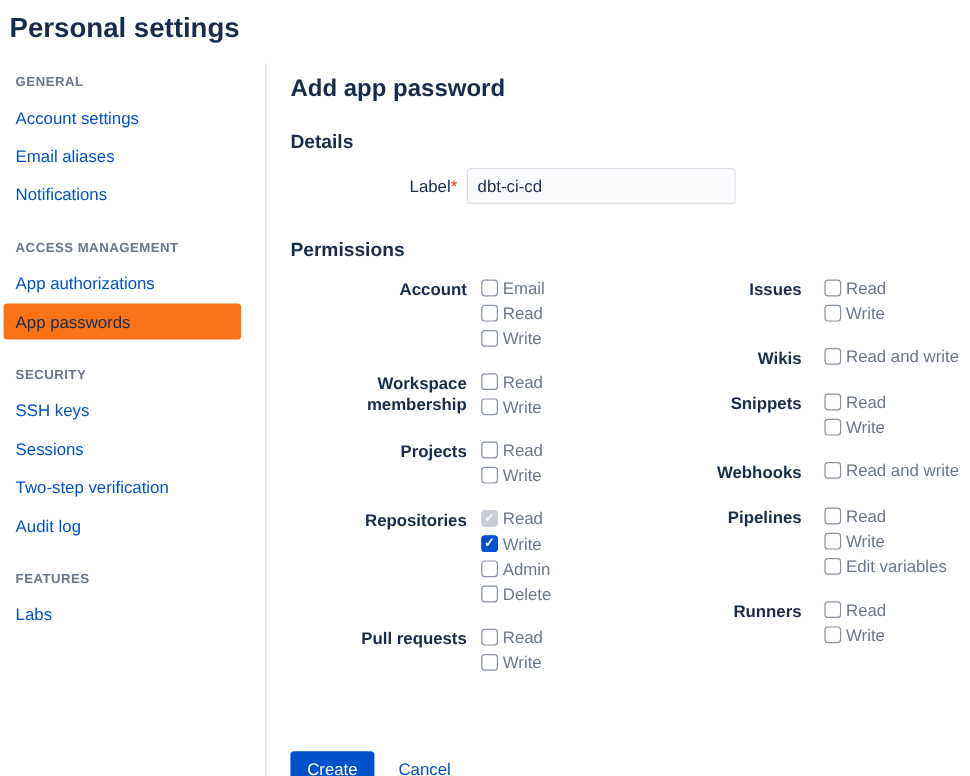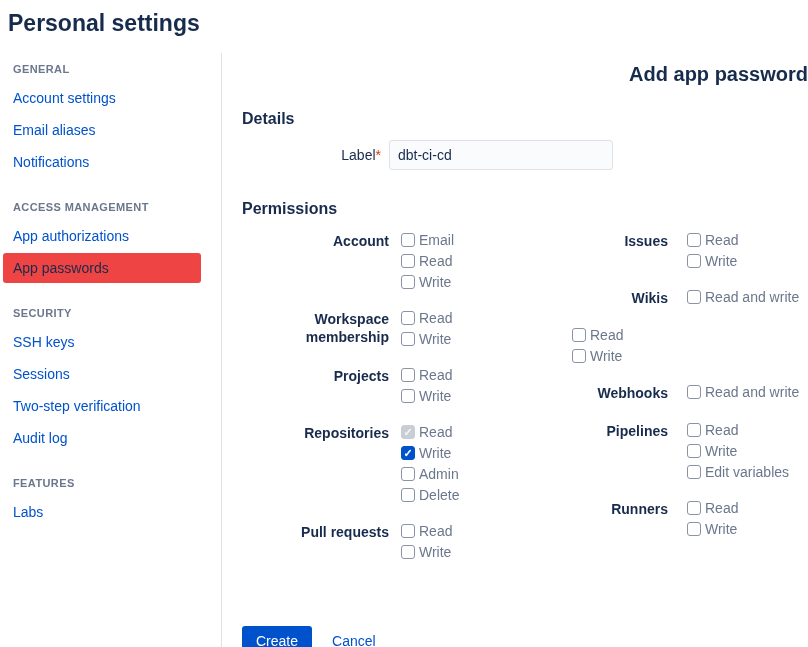--- a/index.html
+++ b/index.html
@@ -25,25 +25,25 @@
     font-size: 11px; font-weight: 700; color: #6B778C;
     letter-spacing: 0.4px; text-transform: uppercase;
     margin: 24px 0 8px 13px;
   }
   .sidebar-header:first-child { margin-top: 6px; }
   .sidebar-item {
     margin: 0 20px 2px 3px; padding: 6px 10px;
     border-radius: 3px; font-size: 14px; line-height: 18px;
     color: #0052CC; cursor: pointer;
   }
-  .sidebar-item.selected { background: #ef4444; color: #172B4D; }
+  .sidebar-item.selected { background: #f97316; color: #172B4D; }
 
   
   .content { flex: 1; box-sizing: border-box; padding: 6px 0 0 20px; }
-  .form-title { font-size: 20px; font-weight: 700; margin: 4px 0 24px; color: #172B4D; text-align: right; }
+  .form-title { font-size: 20px; font-weight: 700; margin: 4px 0 24px; color: #172B4D; }
   .section-heading { font-size: 16px; font-weight: 700; margin: 0 0 12px; color: #172B4D; }
 
   .field-row { display: flex; align-items: center; margin-bottom: 30px; }
   .field-label {
     width: 139px; padding-right: 8px; text-align: right;
     font-size: 14px; font-weight: 400; color: #172B4D;
   }
   .req { color: #DE350B; }
   .text-input {
     width: 224px; height: 30px; box-sizing: border-box;
@@ -217,20 +217,21 @@
             <div class="perm-group">
               <div class="group-label">Wikis</div>
               <div class="options">
                 <label class="option">
                   <span class="cb"></span>
                   <span class="opt-label">Read and write</span>
                 </label>
               </div>
             </div>
             <div class="perm-group">
+              <div class="group-label">Snippets</div>
               <div class="options">
                 <label class="option">
                   <span class="cb"></span>
                   <span class="opt-label">Read</span>
                 </label>
                 <label class="option">
                   <span class="cb"></span>
                   <span class="opt-label">Write</span>
                 </label>
               </div>

